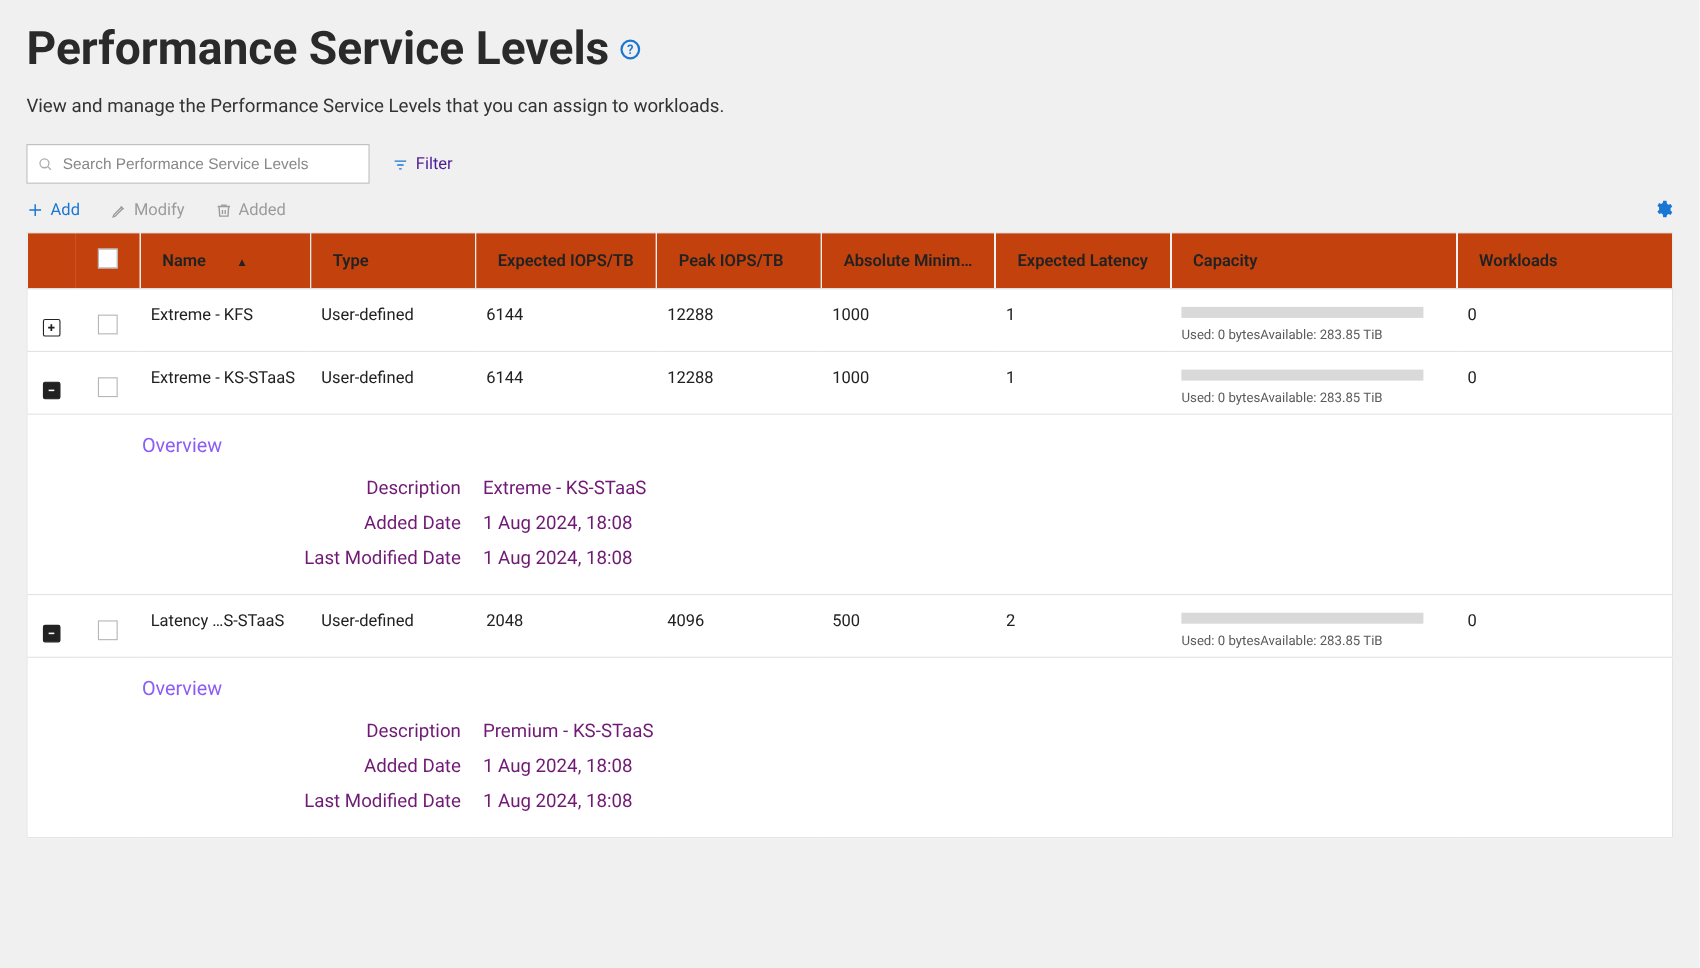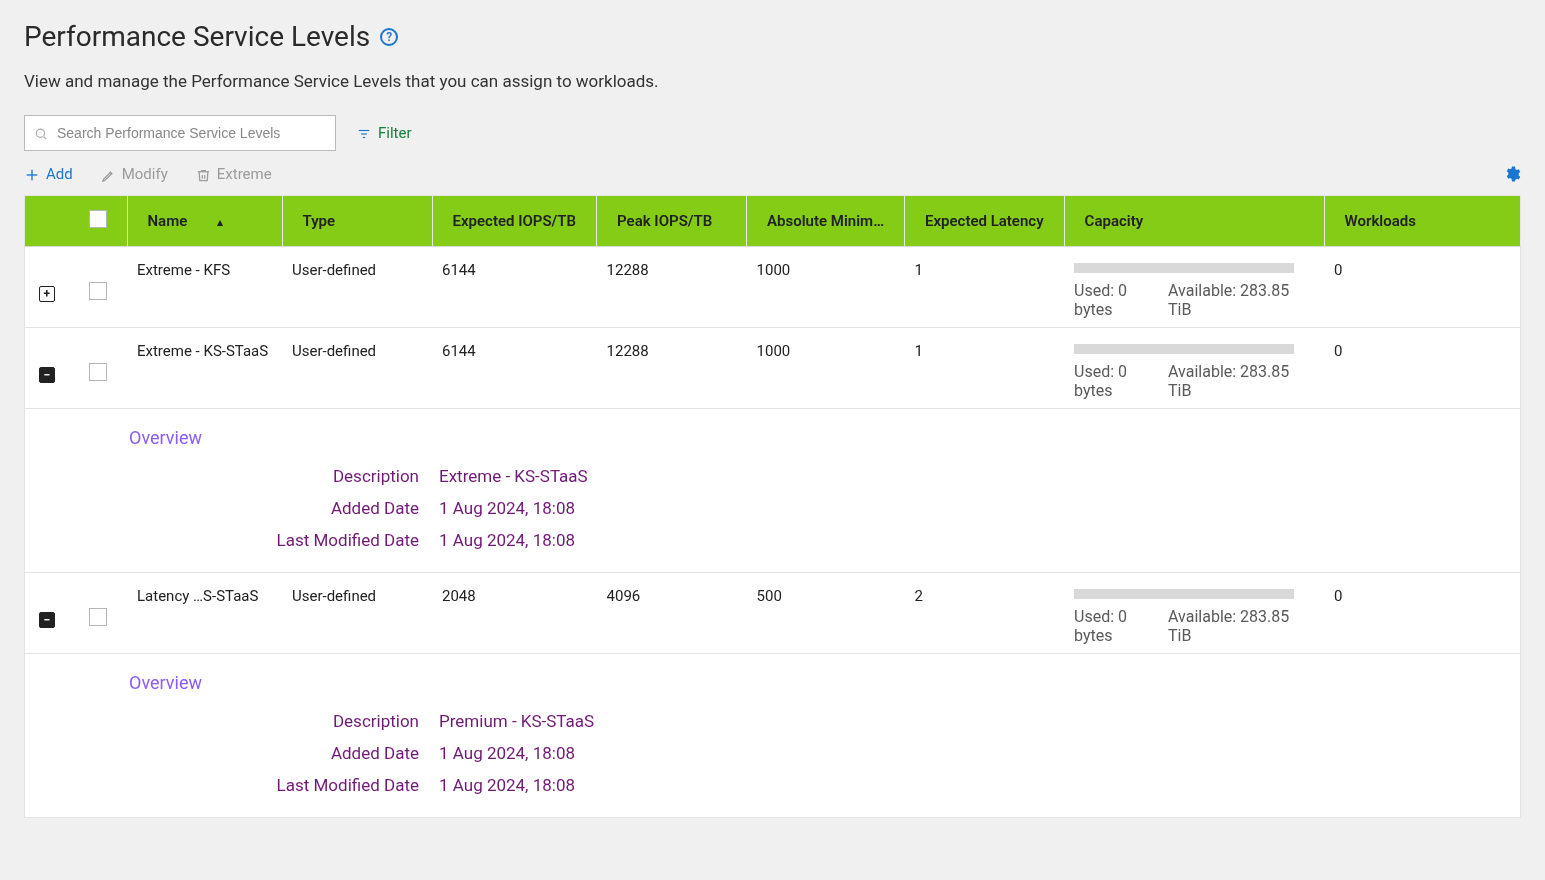--- a/index.html
+++ b/index.html
@@ -13,22 +13,22 @@
     padding: 20px 24px;
     max-width: 1545px;
   }
   .title-row {
     display: flex;
     align-items: center;
     gap: 10px;
     margin-bottom: 18px;
   }
   .page-title {
-    font-size: 28px;
-    font-weight: 400;
+    font-size: 42px;
+    font-weight: 700;
     color: #2a2a2a;
   }
   .help-icon {
     width: 18px;
     height: 18px;
     border: 2px solid #1976d2;
     border-radius: 50%;
     display: inline-flex;
     align-items: center;
     justify-content: center;
@@ -66,21 +66,21 @@
     left: 10px;
     top: 50%;
     transform: translateY(-50%);
     color: #aaa;
     font-size: 14px;
   }
   .filter-btn {
     display: flex;
     align-items: flex-end;
     gap: 6px;
-    color: #15803d;
+    color: #4c1d95;
     font-size: 15px;
     cursor: pointer;
   }
   .filter-icon {
     display: inline-block;
     color: #1976d2;
   }
   .action-row {
     display: flex;
     align-items: center;
@@ -111,21 +111,21 @@
     width: 100%;
     border-collapse: collapse;
     background: #fff;
     border: 1px solid #e3e3e3;
   }
   .tbl th {
     text-align: left;
     font-size: 15px;
     font-weight: 600;
     color: #222;
-    background: #84cc16;
+    background: #c2410c;
     padding: 14px 20px;
     border-bottom: 1px solid #d8d8d8;
     border-right: 1px solid #e8e8e8;
     white-space: nowrap;
     overflow: hidden;
     text-overflow: ellipsis;
   }
   .tbl th.col-expand { width: 44px; border-right: none; }
   .tbl th.col-check  { width: 44px; border-right: 1px solid #e8e8e8; }
   .tbl td {
@@ -171,24 +171,23 @@
     font-size: 11px;
   }
 
   .cap-bar {
     width: 220px;
     height: 10px;
     background: #d9d9d9;
     margin-bottom: 4px;
   }
   .cap-text {
-    font-size: 16px;
+    font-size: 12px;
     color: #5a5a5a;
     display: flex;
-    justify-content: space-between;
     width: 240px;
   }
 
   
   .detail-cell {
     background: #fff;
     padding: 18px 10px 22px 104px !important;
   }
   .overview-title {
     font-size: 18px;
@@ -264,21 +263,21 @@
     <div class="action-btn disabled">
       <span>
         <svg width="15" height="15" viewBox="0 0 24 24" fill="none" stroke="currentColor" stroke-width="2">
             <polyline points="3 6 5 6 21 6"></polyline>
             <path d="M19 6l-1 14H6L5 6"></path>
             <path d="M10 11v6"></path>
             <path d="M14 11v6"></path>
             <path d="M9 6V4h6v2"></path>
           </svg>
       </span>
-      <span>Extreme</span>
+      <span>Added</span>
     </div>
     <span class="gear">
       <svg width="18" height="18" viewBox="0 0 24 24" fill="currentColor">
           <path d="M12 8a4 4 0 100 8 4 4 0 000-8zm9 4a7.9 7.9 0 00-.1-1.1l2.1-1.6-2-3.5-2.5 1a8 8 0 00-1.9-1.1L16 2h-4l-.6 2.7a8 8 0 00-1.9 1.1l-2.5-1-2 3.5 2.1 1.6A7.9 7.9 0 007 12c0 .4 0 .7.1 1.1L5 14.7l2 3.5 2.5-1c.6.5 1.2.8 1.9 1.1L12 22h4l.6-2.7c.7-.3 1.3-.6 1.9-1.1l2.5 1 2-3.5-2.1-1.6c.1-.4.1-.7.1-1.1z"></path>
         </svg>
     </span>
   </div>
 
   <table class="tbl">
     <colgroup>

